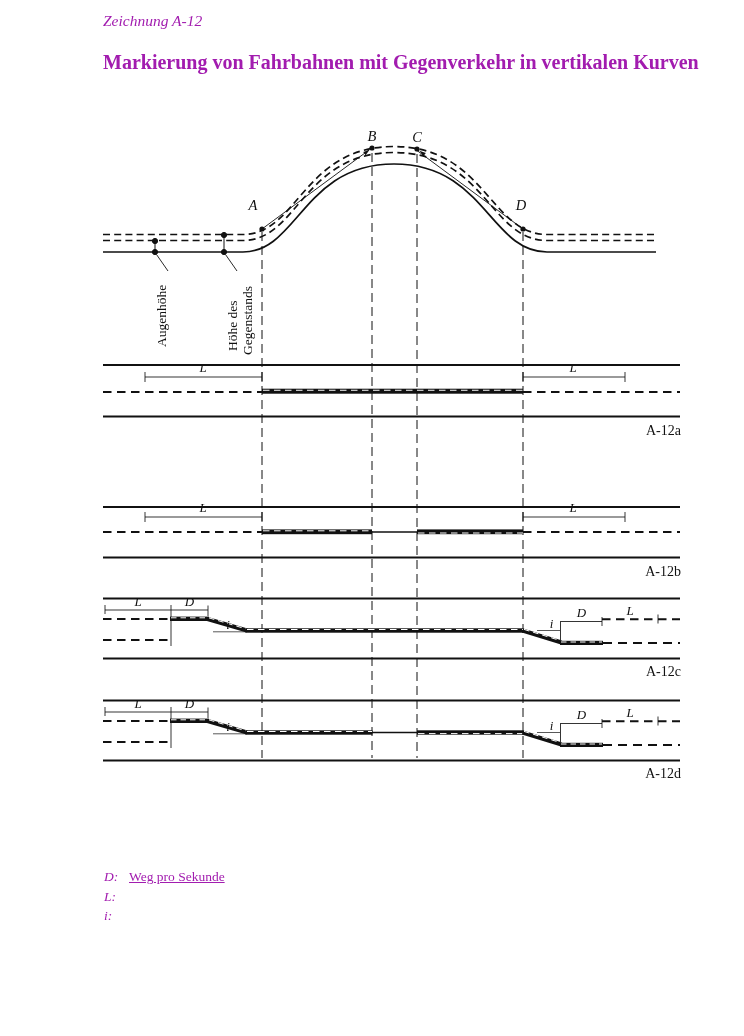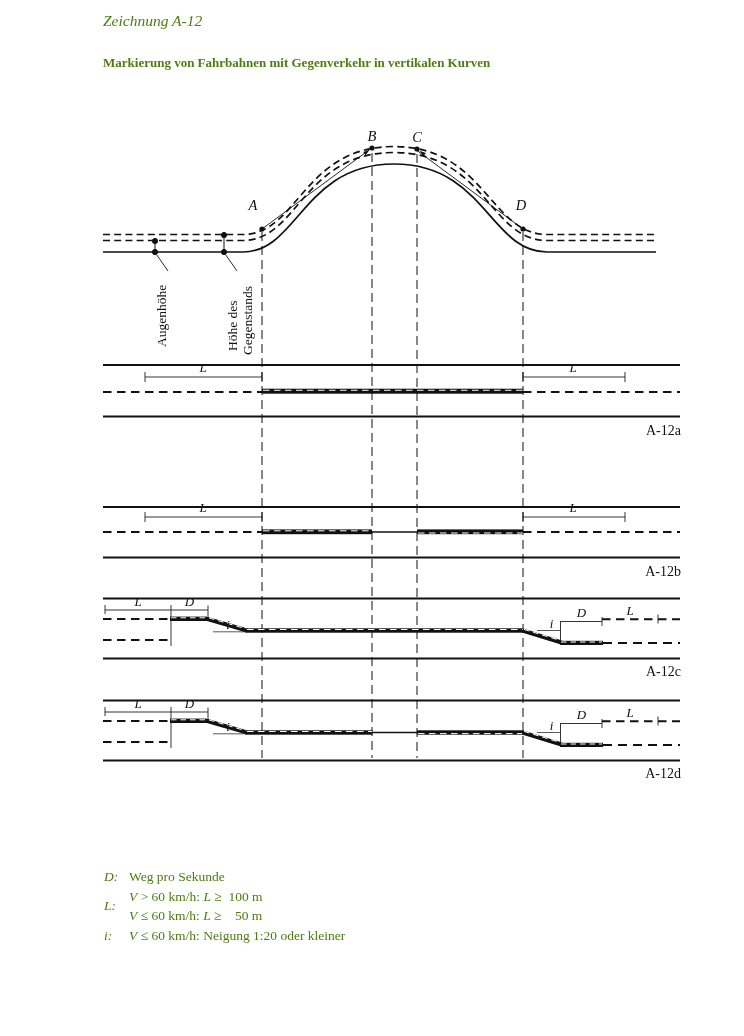--- a/index.html
+++ b/index.html
@@ -1,29 +1,29 @@
 <!DOCTYPE html>
 <html><head>
 <meta charset="utf-8">
 <style>
   html,body{margin:0;padding:0;background:#fff;}
   .page{position:relative;width:744px;height:1036px;background:#ffffff;overflow:hidden;
-        font-family:"Liberation Serif",serif;color:#4d7c0f;}
+        font-family:"Liberation Serif",serif;color:#a21caf;}
   .drawing-label{position:absolute;left:103px;top:12px;font-style:italic;font-size:15.5px;}
-  .title{position:absolute;left:103px;top:52px;font-weight:bold;font-size:13px;line-height:21.5px;}
+  .title{position:absolute;left:103px;top:52px;font-weight:bold;font-size:20px;line-height:21.5px;}
   svg{position:absolute;left:0;top:0;}
   svg text{font-family:"Liberation Serif",serif;fill:#111;}
   .pt{font-style:italic;font-size:14.5px;}
   .dim{font-style:italic;font-size:13px;}
   .bandlab{font-size:14px;}
   .rot{font-size:13.5px;}
   .legend{position:absolute;left:104px;top:867px;font-size:13.5px;line-height:19.5px;}
   .lrow{display:flex;align-items:center;}
   .lkey{width:25px;flex:none;font-style:italic;white-space:pre;}
-  .lline span{white-space:pre;}
+  .lline span{white-space:pre;text-decoration:underline;}
   .it{font-style:italic;}
 </style>
 </head>
 <body>
 
 <div class="page">
 
   <div class="drawing-label">Zeichnung A-12</div>
   <div class="title">
     <div>Markierung von Fahrbahnen mit Gegenverkehr in vertikalen Kurven</div>
@@ -203,26 +203,21 @@
     </g>
   </svg>
 
   <div class="legend">
     <div class="lrow">
       <span class="lkey">D:</span>
       <div class="lline"><span>Weg pro Sekunde</span></div>
     </div>
     <div class="lrow">
       <span class="lkey">L:</span>
-      <div>
-        <div class="lline"><span class="it">V</span><span> &gt; 60 km/h: </span><span class="it">L</span><span> ≥  100 m</span></div>
-        <div class="lline"><span class="it">V</span><span> ≤ 60 km/h: </span><span class="it">L</span><span> ≥    50 m</span></div>
-      </div>
     </div>
     <div class="lrow">
       <span class="lkey">i:</span>
       <div>
-        <div class="lline"><span class="it">V</span><span> ≤ 60 km/h: Neigung 1:20 oder kleiner</span></div>
       </div>
     </div>
   </div>
 
 </div>
 
 </body></html>

